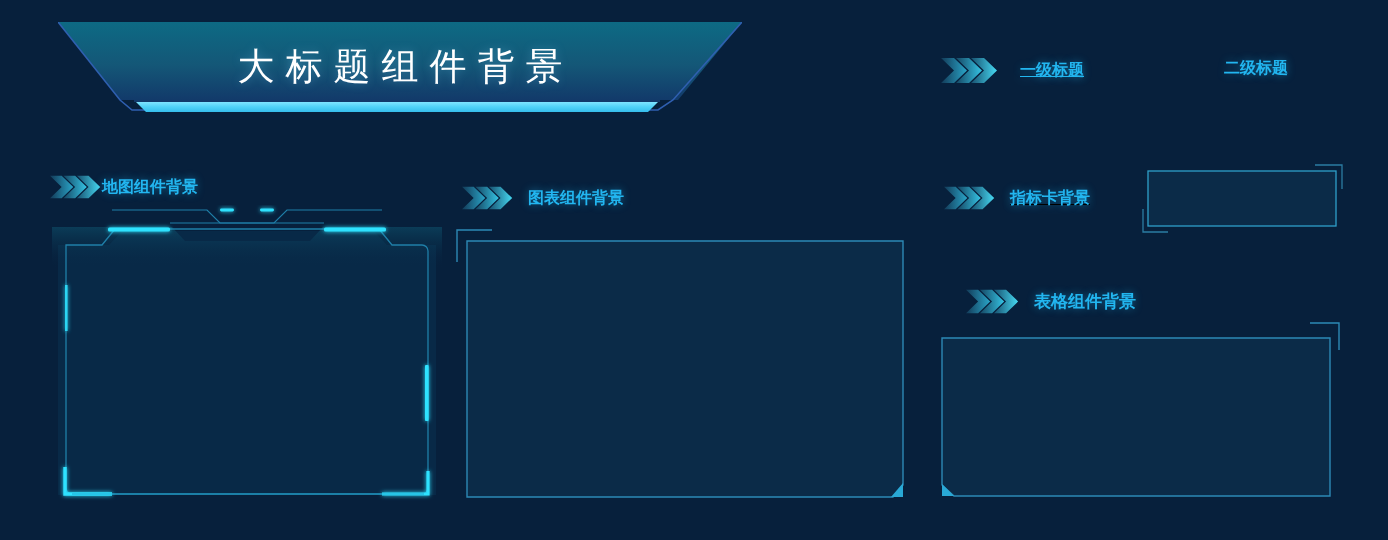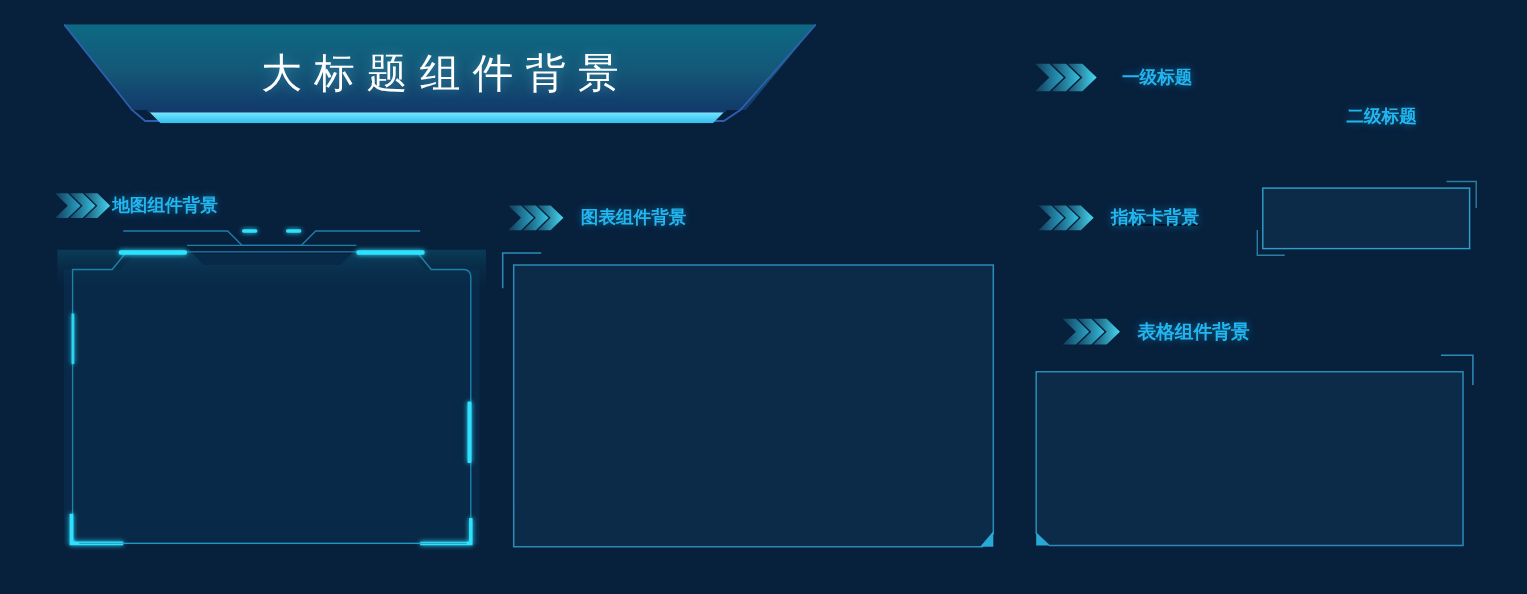--- a/index.html
+++ b/index.html
@@ -57,22 +57,22 @@
     display: block;
     flex: none;
   }
   .sec-label {
     color: #22b6f0;
     font-weight: bold;
     text-shadow: 0 0 8px rgba(34,182,240,0.45);
   }
 
   .head-top-1 { left: 941px; top: 57px; }
-  .head-top-1 .sec-label { font-size: 16px; margin-left: 21px; }
-  .head-top-2 { left: 1224px; top: 58px; margin-top: 38px; }
+  .head-top-1 .sec-label { font-size: 16px; margin-left: 21px; text-decoration: underline; }
+  .head-top-2 { left: 1224px; top: 58px; }
   .head-top-2 .sec-label { font-size: 16px; }
 
   .head-map   { left: 50px;  top: 174px; }
   .head-map   .sec-label { font-size: 16px; }
   .head-chart { left: 462px; top: 185px; }
   .head-chart .sec-label { font-size: 16px; margin-left: 14px; }
   .head-card  { left: 944px; top: 185px; text-decoration: underline; }
   .head-card  .sec-label { font-size: 16px; margin-left: 14px; }
   .head-table { left: 966px; top: 288px; }
   .head-table .sec-label { font-size: 17px; margin-left: 14px; }

